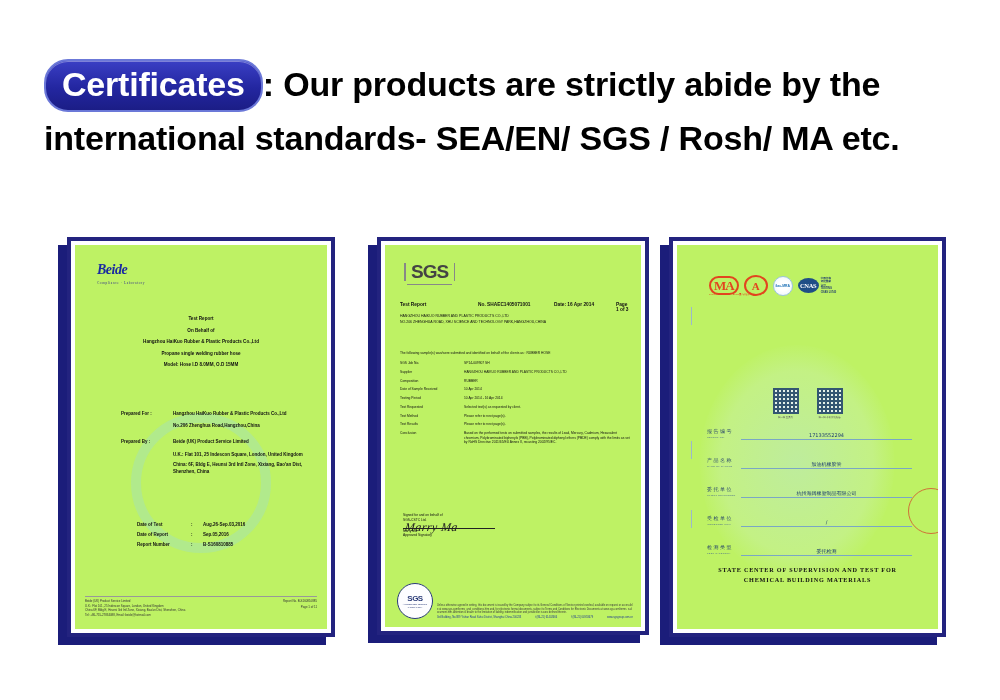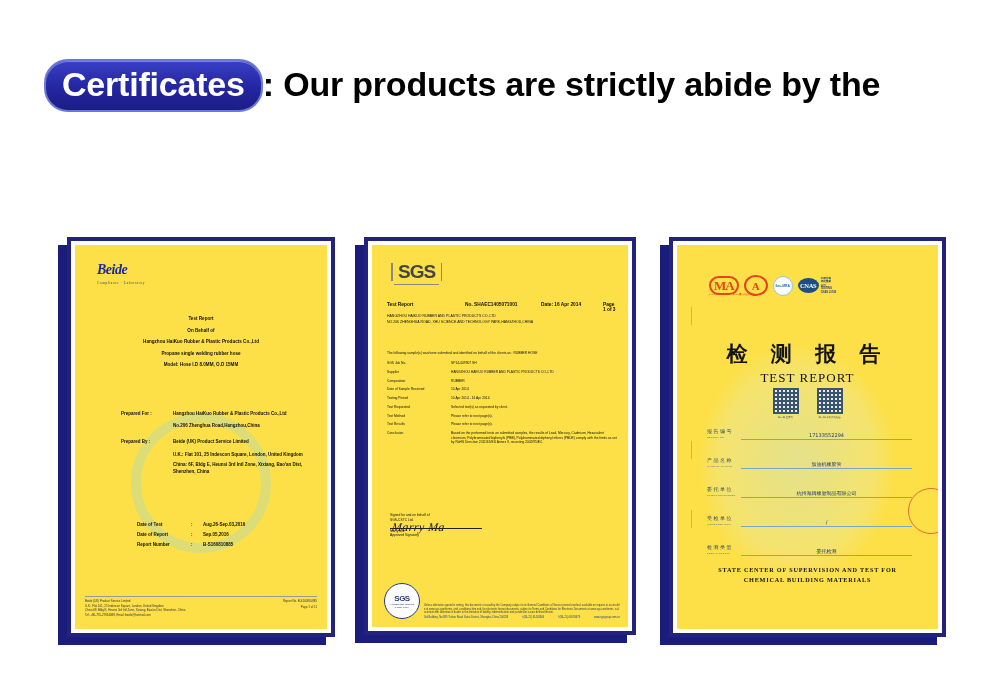--- a/index.html
+++ b/index.html
@@ -55,25 +55,25 @@
     position:absolute;
     left:9px;top:0;
     width:100%;height:100%;
     border:4px solid #23237f;
     background:#ffffff;
     box-sizing:border-box;
   }
   .cert .page{
     position:absolute;
     inset:4px;
-    background:#fde047;
+    background:#bef264;
     overflow:hidden;
   }
   #cert-beide{left:58px;width:268px;height:400px;}
-  #cert-sgs{left:355px;width:272px;height:398px;}
+  #cert-sgs{left:368px;width:272px;height:398px;}
   #cert-ma{left:660px;width:277px;height:400px;}
 
   
   .beide-logo{
     position:absolute;left:22px;top:18px;
     color:#1a2aa0;
     font-family:"Liberation Serif", serif;
     font-weight:bold;font-style:italic;
     font-size:14px;letter-spacing:-0.5px;
     line-height:13px;
@@ -296,20 +296,21 @@
   .ma-rule{
     position:absolute;left:14px;width:.7px;background:#9bb8cc;
   }
 </style>
 </head>
 <body>
 
 <div class="headline">
   <span class="pill">Certificates</span><span class="colon">:</span>
   <span class="rest">Our products are strictly abide by the</span>
+  <div class="rest">international standards- SEA/EN/ SGS / Rosh/ MA etc.</div>
 </div>
 
 <div class="certs">
 
   <div class="cert" id="cert-beide">
     <div class="shadowbar"></div>
     <div class="frame">
       <div class="page">
         <div class="b-watermark"></div>
 
@@ -485,24 +486,20 @@
               <span style="display:block">CNAS L0740</span>
             </span>
           </span>
         </div>
 
         <div class="ma-codes">
           <span>1900021112087</span>
           <span>2013(量)认证字(Z0145)号</span>
         </div>
 
-        <div class="ma-title">
-          <div class="cn">检 测 报 告</div>
-          <div class="en">TEST REPORT</div>
-        </div>
 
         <div class="ma-qr">
           <div class="qr">
             <div class="box"></div>
             <div class="cap">扫一扫 查真伪</div>
           </div>
           <div class="qr">
             <div class="box"></div>
             <div class="cap">扫一扫 手机浏览报告</div>
           </div>

